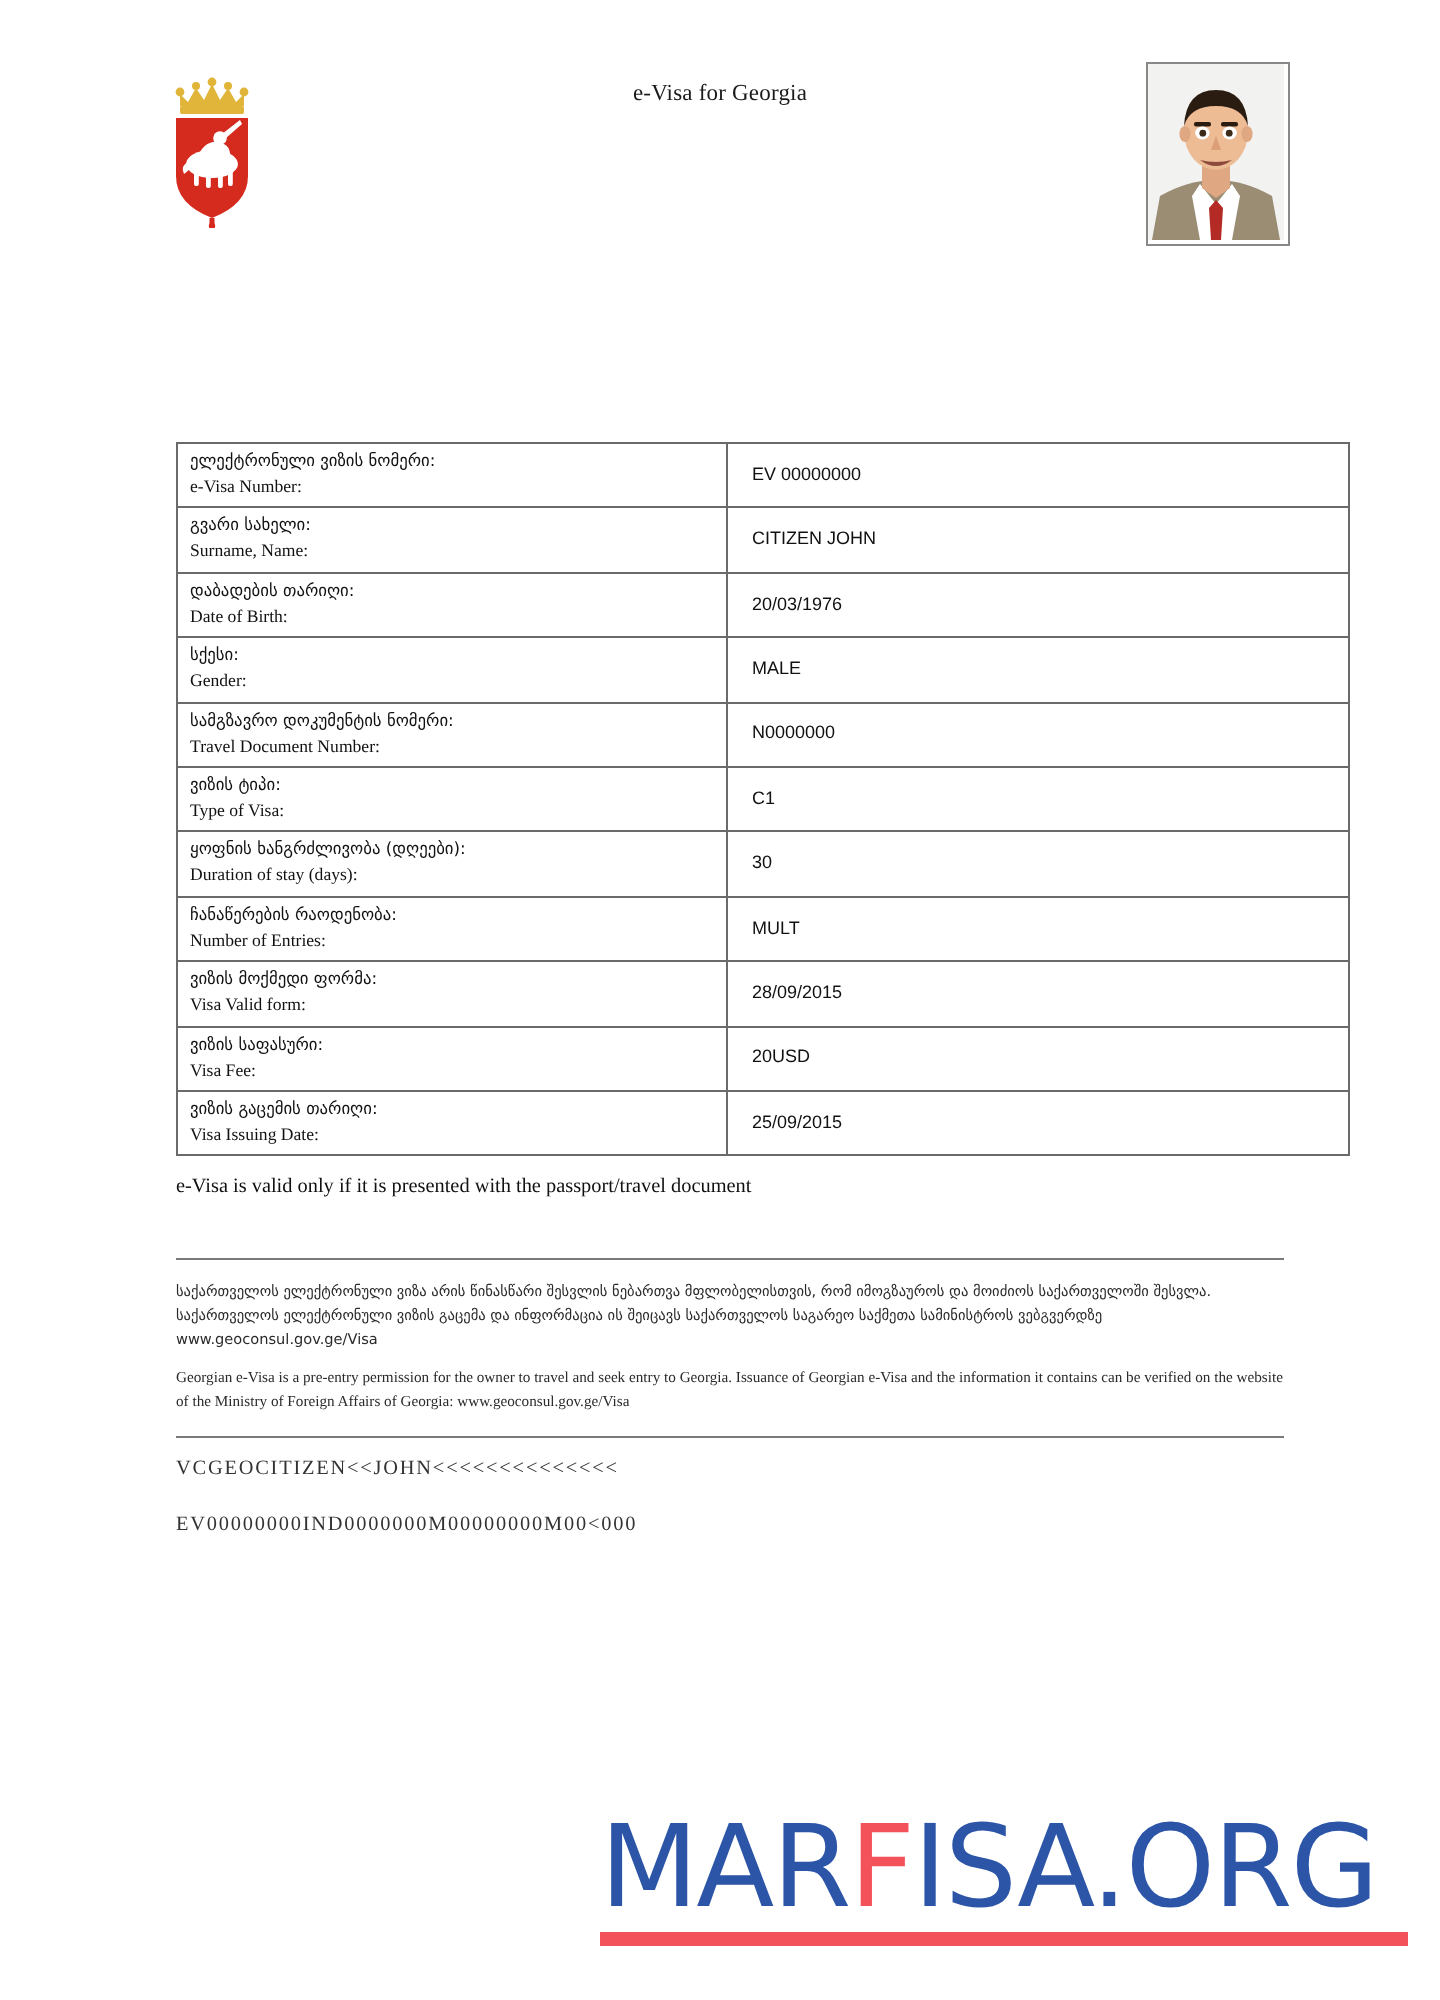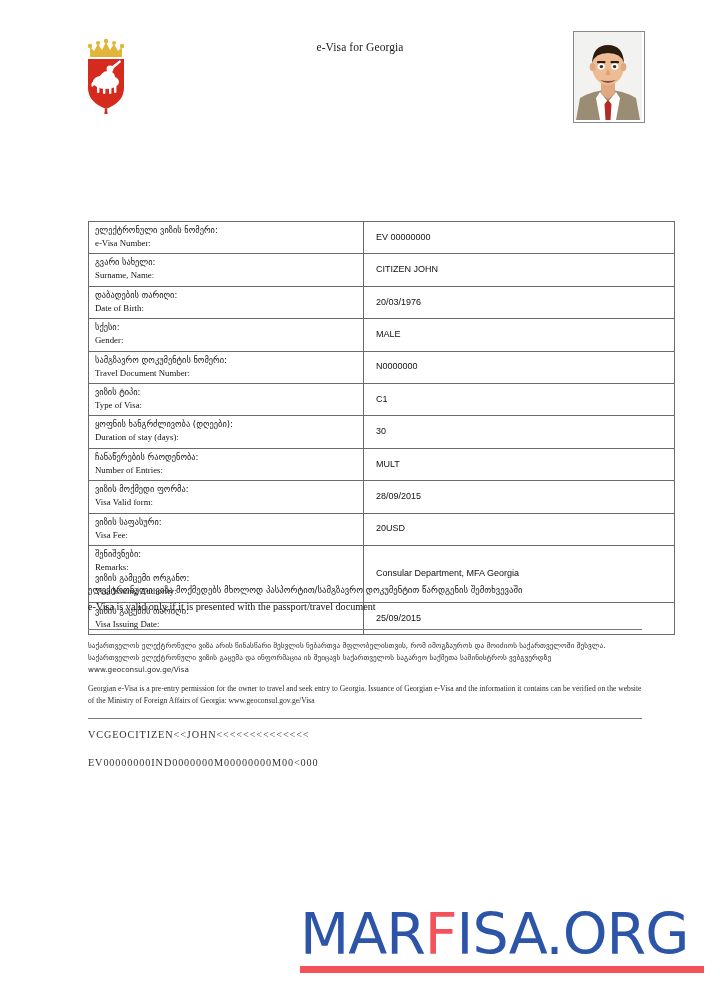--- a/index.html
+++ b/index.html
@@ -335,47 +335,33 @@
 
 
     <tr>
       <td class="label-cell">
         <span class="lbl-ka">ვიზის საფასური:</span>
         <span class="lbl-en">Visa Fee:</span>
       </td>
       <td class="value-cell">20USD</td>
     </tr>
 
-    <tr class="row-tall">
-      <td class="label-cell">
-        <span class="remarks-block">
-          <span class="lbl-ka">შენიშვნები:</span>
-          <span class="lbl-en">Remarks:</span>
-        </span>
-        <span>
-          <span class="lbl-ka">ვიზის გამცემი ორგანო:</span>
-          <span class="lbl-en">Visa Issuing Authority:</span>
-        </span>
-      </td>
-      <td class="value-cell">Consular Department, MFA Georgia</td>
-    </tr>
 
     <tr>
       <td class="label-cell">
         <span class="lbl-ka">ვიზის გაცემის თარიღი:</span>
         <span class="lbl-en">Visa Issuing Date:</span>
       </td>
       <td class="value-cell">25/09/2015</td>
     </tr>
 
   </tbody>
 </table>
 
 <div class="statement">
-  <div class="st-ka">ელექტრონული ვიზა მოქმედებს მხოლოდ პასპორტით/სამგზავრო დოკუმენტით წარდგენის შემთხვევაში</div>
   <div class="st-en">e-Visa is valid only if it is presented with the passport/travel document</div>
 </div>
 
 <div class="rule rule-top"></div>
 
 <div class="disclaimer disclaimer-ka">საქართველოს ელექტრონული ვიზა არის წინასწარი შესვლის ნებართვა მფლობელისთვის, რომ იმოგზაუროს და მოიძიოს საქართველოში შესვლა. საქართველოს ელექტრონული ვიზის გაცემა და ინფორმაცია ის შეიცავს საქართველოს საგარეო საქმეთა სამინისტროს ვებგვერდზე www.geoconsul.gov.ge/Visa</div>
 <div class="disclaimer disclaimer-en">Georgian e-Visa is a pre-entry permission for the owner to travel and seek entry to Georgia. Issuance of Georgian e-Visa and the information it contains can be verified on the website of the Ministry of Foreign Affairs of Georgia: www.geoconsul.gov.ge/Visa</div>
 
 <div class="rule rule-bottom"></div>
 

